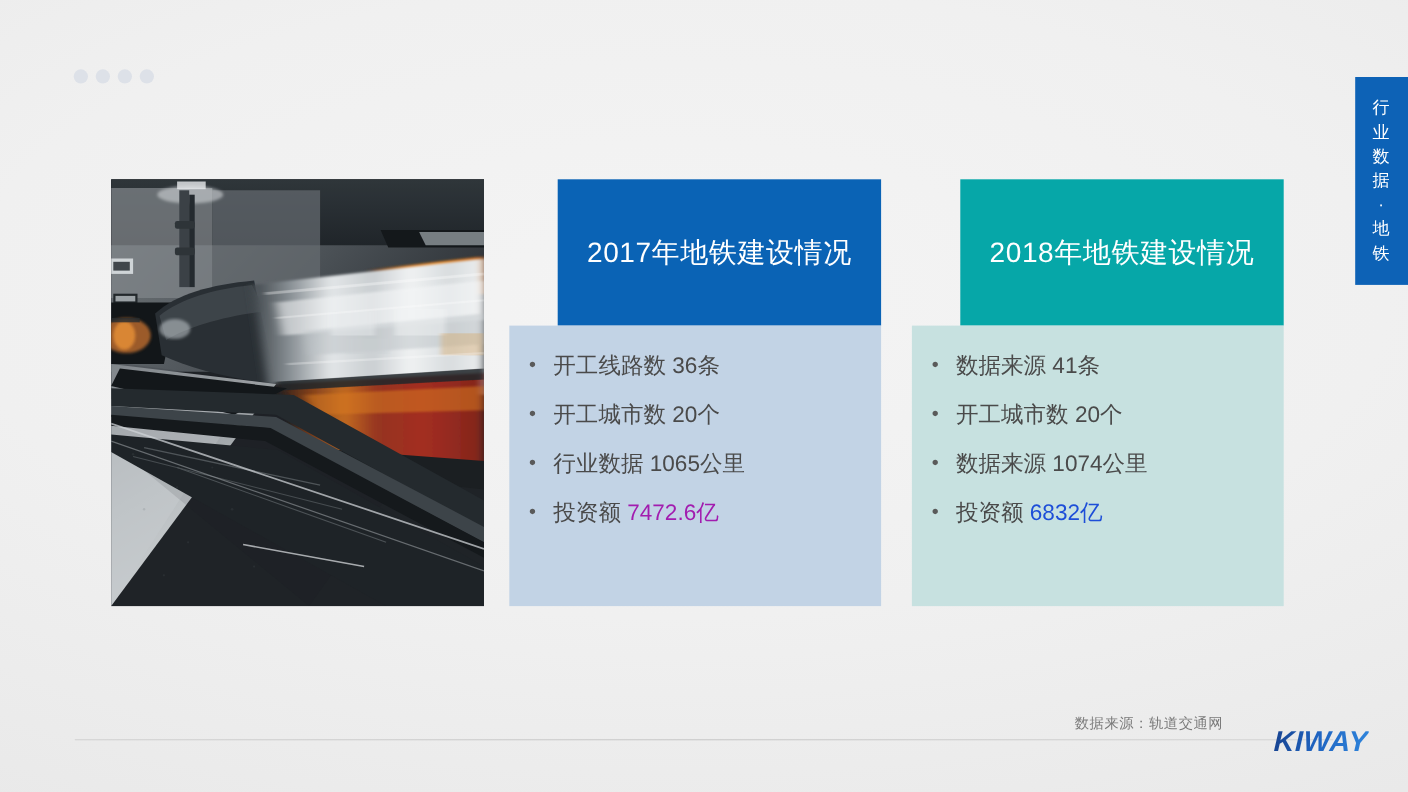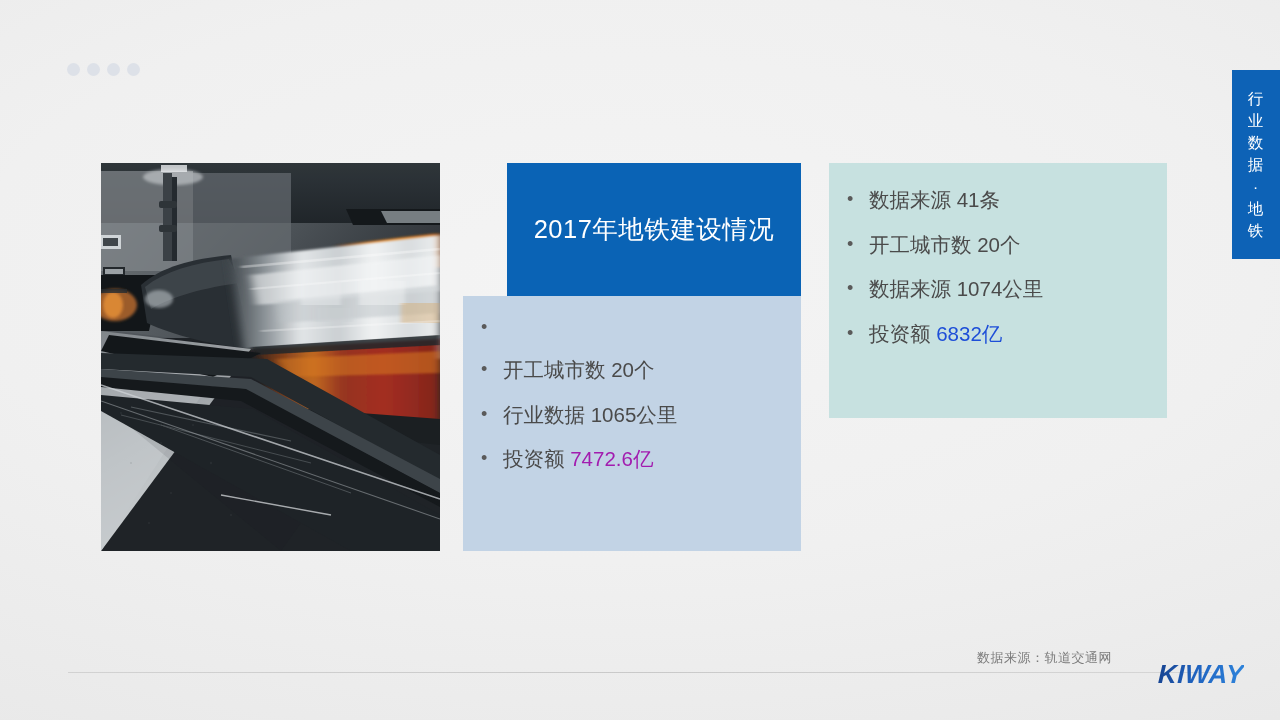--- a/index.html
+++ b/index.html
@@ -273,37 +273,39 @@
 
       <rect width="339" height="388" fill="#ffffff" opacity="0.018"></rect>
     </svg>
   </div>
 
   <div class="card card-2017">
     <div class="head">2017年地铁建设情况</div>
     <div class="body">
       <div class="bullet">
         <span class="dot">•</span>
+        <span class="txt">开工线路数 36条</span>
       </div>
       <div class="bullet">
         <span class="dot">•</span>
         <span class="txt">开工城市数 20个</span>
       </div>
       <div class="bullet">
         <span class="dot">•</span>
         <span class="txt">行业数据 1065公里</span>
       </div>
       <div class="bullet">
         <span class="dot">•</span>
         <span class="txt"><span>投资额 </span><span class="hl-blue">7472.6亿</span></span>
       </div>
     </div>
   </div>
 
   <div class="card card-2018">
+    <div class="head">2018年地铁建设情况</div>
     <div class="body">
       <div class="bullet">
         <span class="dot">•</span>
         <span class="txt">数据来源 41条</span>
       </div>
       <div class="bullet">
         <span class="dot">•</span>
         <span class="txt">开工城市数 20个</span>
       </div>
       <div class="bullet">

